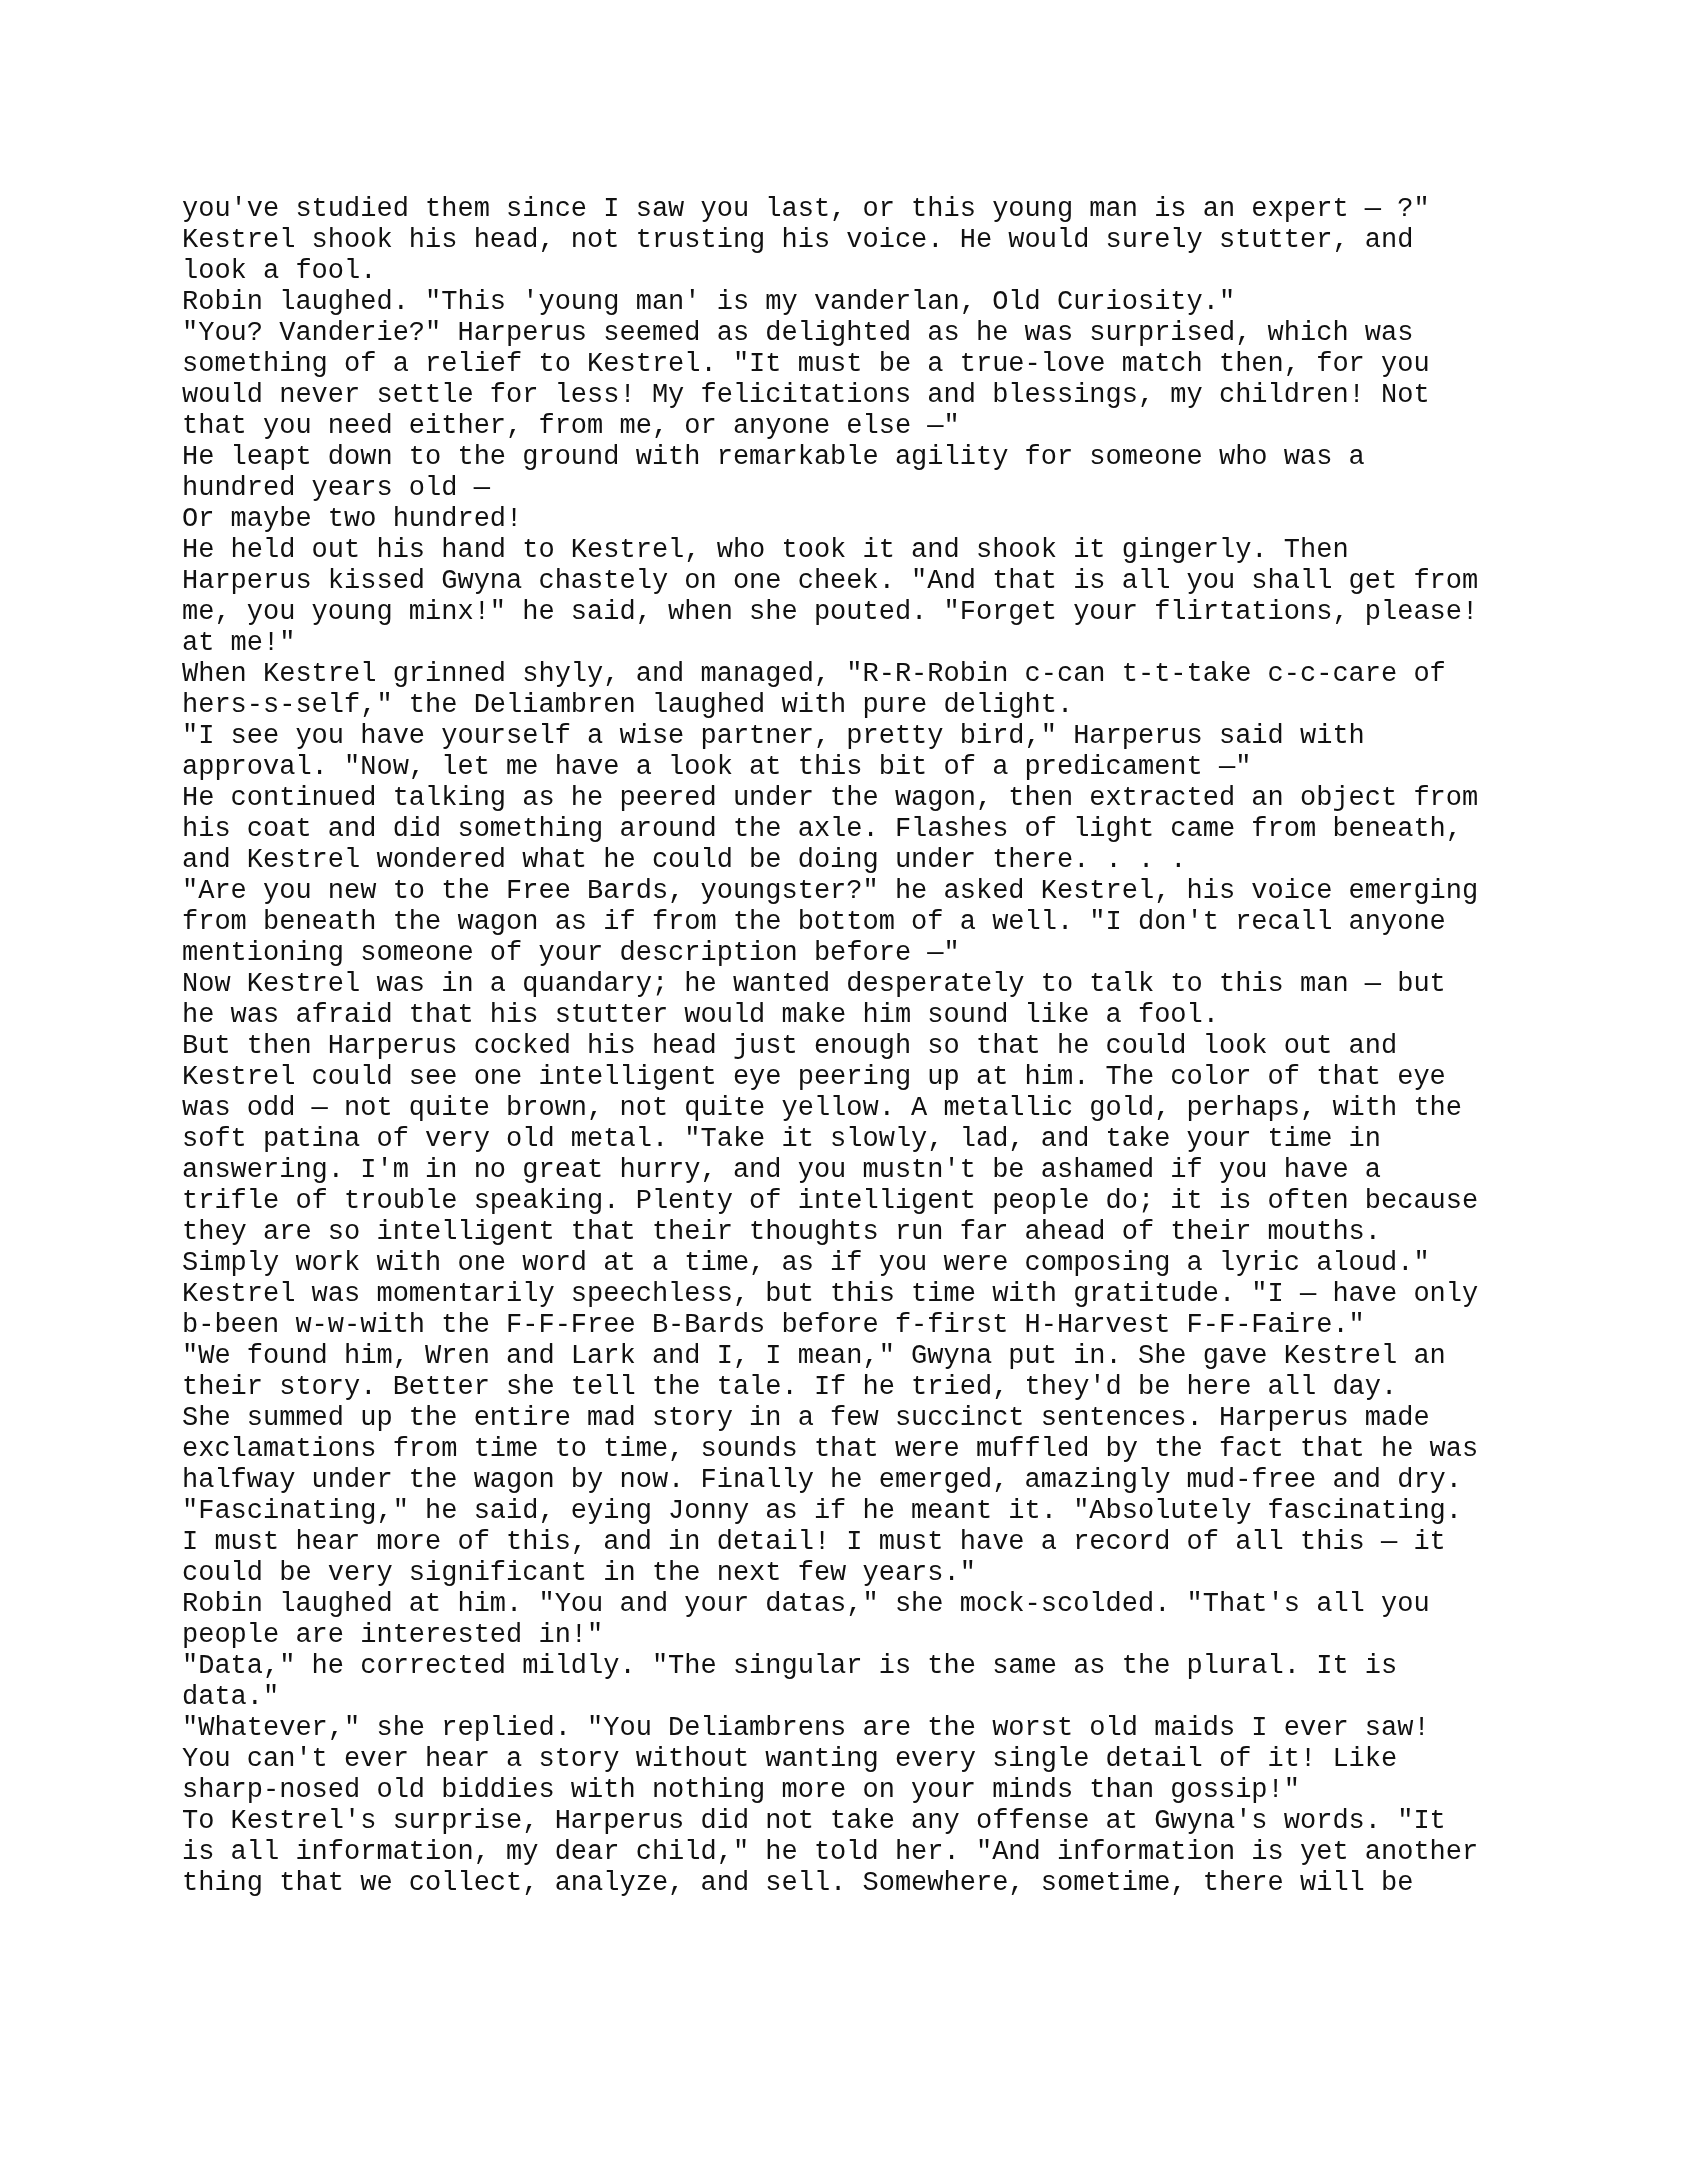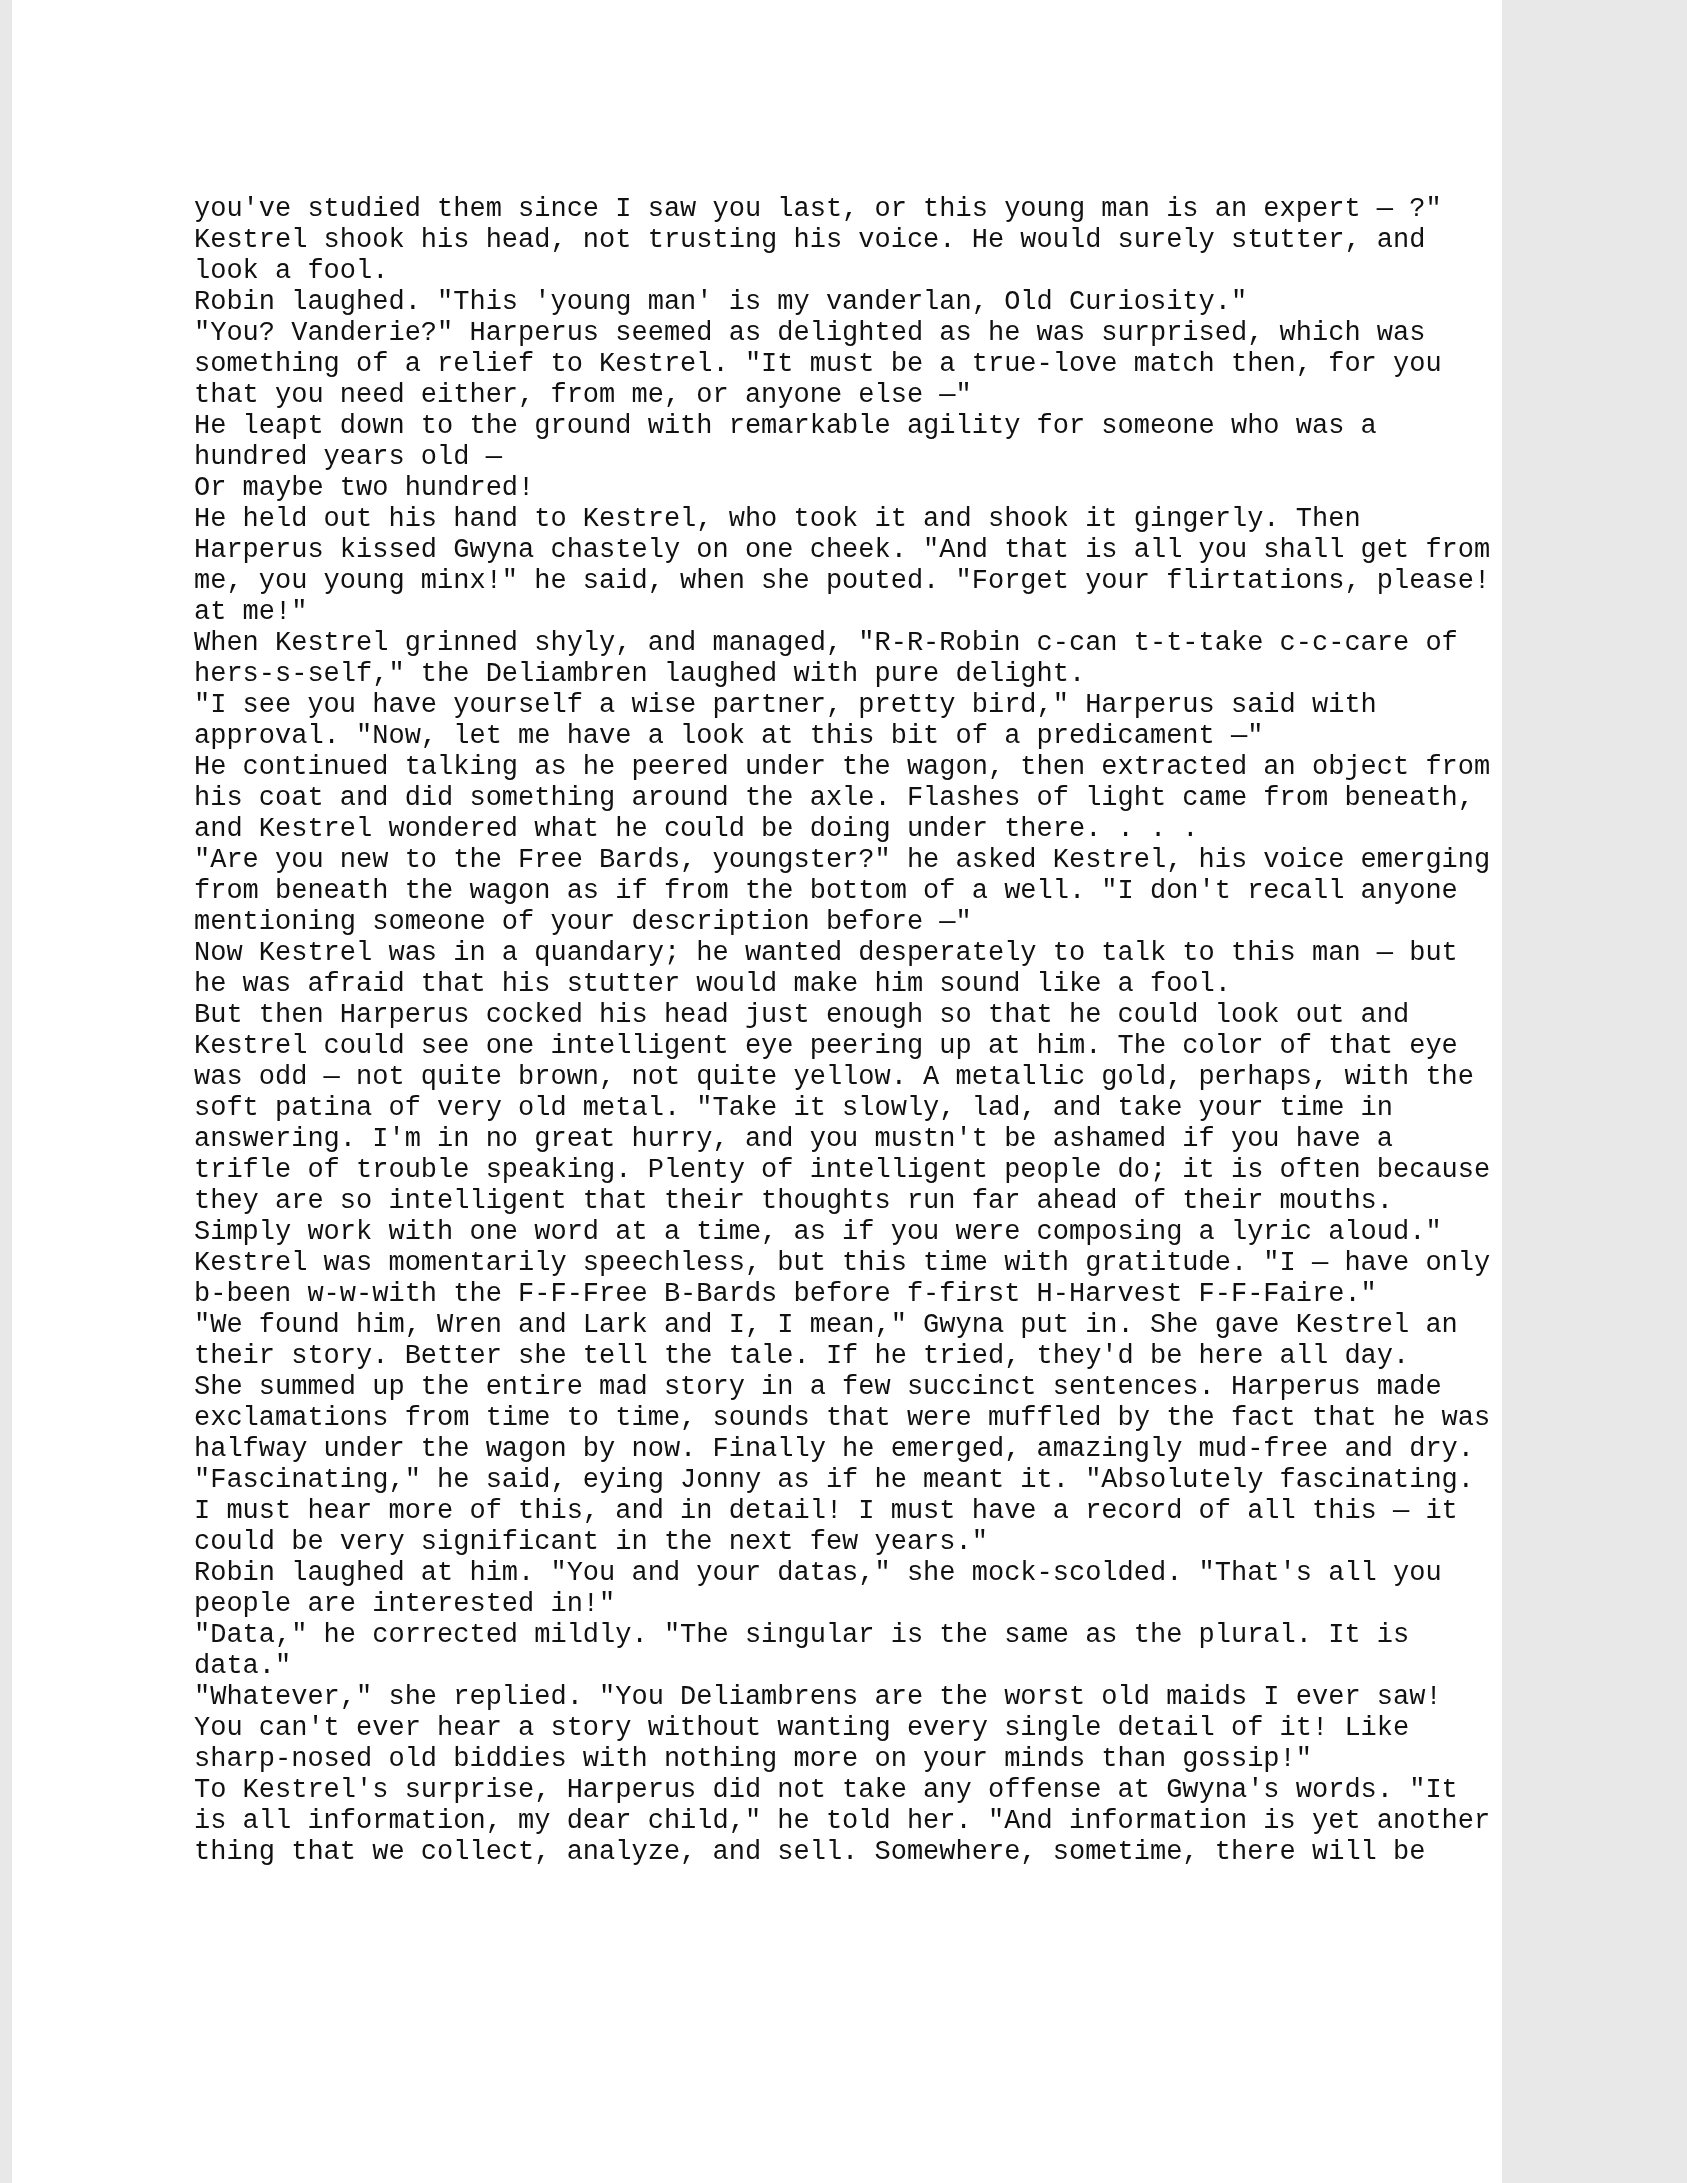--- a/index.html
+++ b/index.html
@@ -2,26 +2,25 @@
 <html style="font-size:10.6px"><head>
 <meta charset="utf-8">
 <style>
   html, body {
     margin: 0;
     padding: 0;
     background: #e8e8e8;
   }
   .page {
     position: relative;
-    width: 1490px;
+    width: 1687px;
     height: 2183px;
     background: #ffffff;
     overflow: hidden;
     font-family: "Liberation Mono", "DejaVu Sans Mono", monospace;
-    margin-left: 12px;
   }
   .text-block {
     position: absolute;
     left: 182px;
     top: 194px;
     font-size: 27px;
     line-height: 31px;
     color: #111111;
     font-weight: 400;
   }
@@ -34,20 +33,21 @@
 <body>
 
 <div class="page" style="background: rgb(255, 255, 255);">
   <div class="text-block" style="color: rgb(17, 17, 17);">
       <div class="text-line">you've studied them since I saw you last, or this young man is an expert — ?"</div>
       <div class="text-line">Kestrel shook his head, not trusting his voice. He would surely stutter, and</div>
       <div class="text-line">look a fool.</div>
       <div class="text-line">Robin laughed. "This 'young man' is my vanderlan, Old Curiosity."</div>
       <div class="text-line">"You? Vanderie?" Harperus seemed as delighted as he was surprised, which was</div>
       <div class="text-line">something of a relief to Kestrel. "It must be a true-love match then, for you</div>
+      <div class="text-line">would never settle for less! My felicitations and blessings, my children! Not</div>
       <div class="text-line">that you need either, from me, or anyone else —"</div>
       <div class="text-line">He leapt down to the ground with remarkable agility for someone who was a</div>
       <div class="text-line">hundred years old —</div>
       <div class="text-line">Or maybe two hundred!</div>
       <div class="text-line">He held out his hand to Kestrel, who took it and shook it gingerly. Then</div>
       <div class="text-line">Harperus kissed Gwyna chastely on one cheek. "And that is all you shall get from</div>
       <div class="text-line">me, you young minx!" he said, when she pouted. "Forget your flirtations, please!</div>
       <div class="text-line">at me!"</div>
       <div class="text-line">When Kestrel grinned shyly, and managed, "R-R-Robin c-can t-t-take c-c-care of</div>
       <div class="text-line">hers-s-self," the Deliambren laughed with pure delight.</div>

